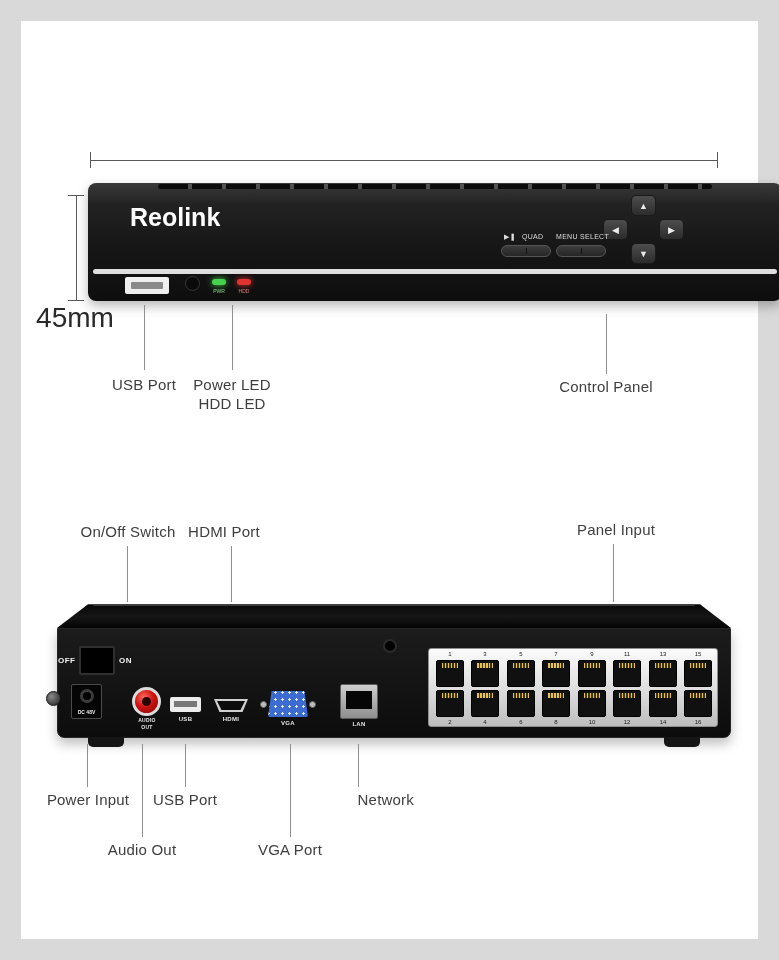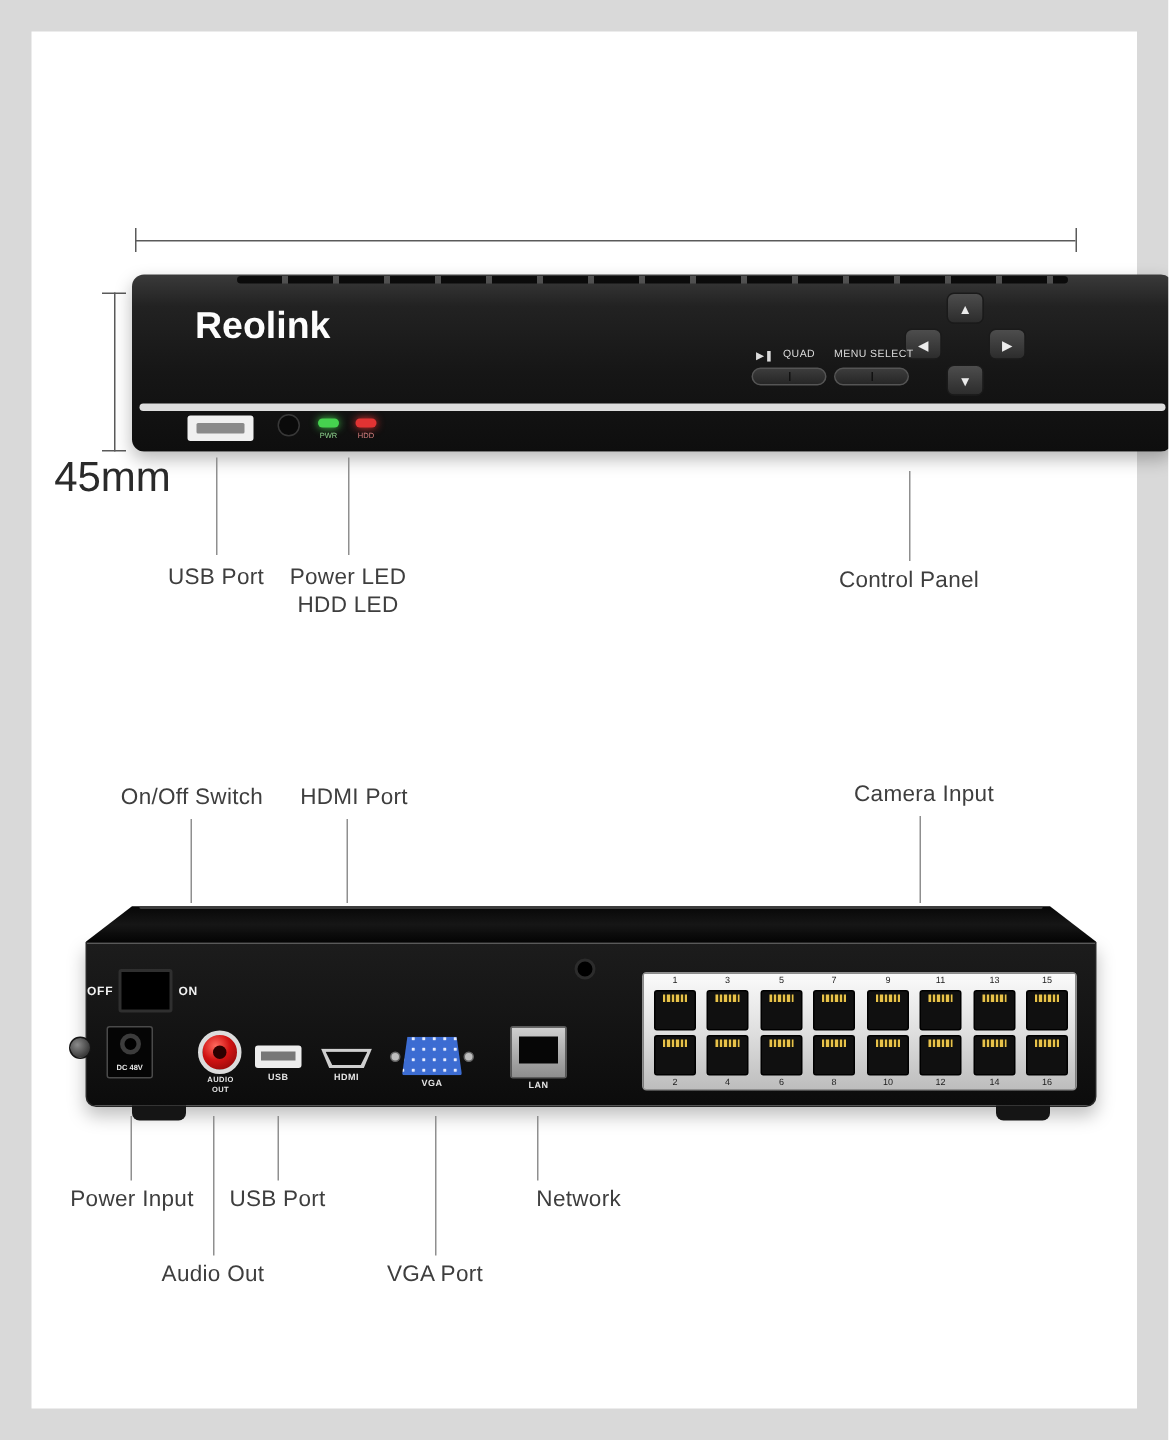--- a/index.html
+++ b/index.html
@@ -149,24 +149,24 @@
   <div class="leader" style="left:232px; top:305px; height:65px;"></div>
   <div class="callout" style="left:176px; top:376px; width:112px;">Power LED</div>
   <div class="callout" style="left:176px; top:395px; width:112px;">HDD LED</div>
 
   <div class="leader" style="left:606px; top:314px; height:60px;"></div>
   <div class="callout" style="left:550px; top:378px; width:112px;">Control Panel</div>
 
   <div class="callout" style="left:68px; top:523px; width:120px;">On/Off Switch</div>
   <div class="leader" style="left:127px; top:546px; height:56px;"></div>
 
-  <div class="callout" style="left:188px; top:523px; width:96px;">HDMI Port</div>
+  <div class="callout" style="left:176px; top:523px; width:96px;">HDMI Port</div>
   <div class="leader" style="left:231px; top:546px; height:56px;"></div>
 
-  <div class="callout" style="left:556px; top:521px; width:120px;">Camera Input</div>
+  <div class="callout" style="left:556px; top:521px; width:120px;">Panel Input</div>
   <div class="leader" style="left:613px; top:544px; height:58px;"></div>
 
   <div class="back-slab">
     <div class="back-slab-edge"></div>
   </div>
 
   <div class="back-panel">
     <div class="side-screw"></div>
 
     <div class="switch-text txt-off">OFF</div>

